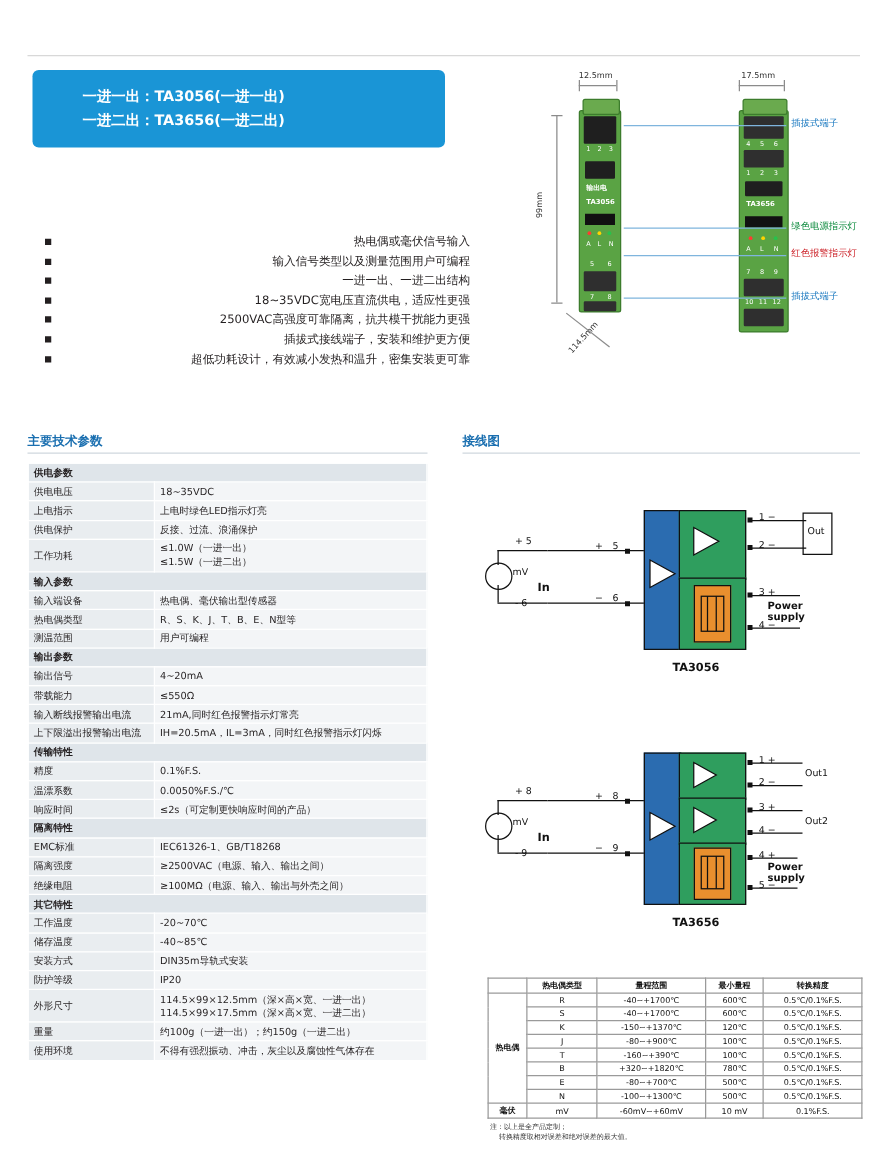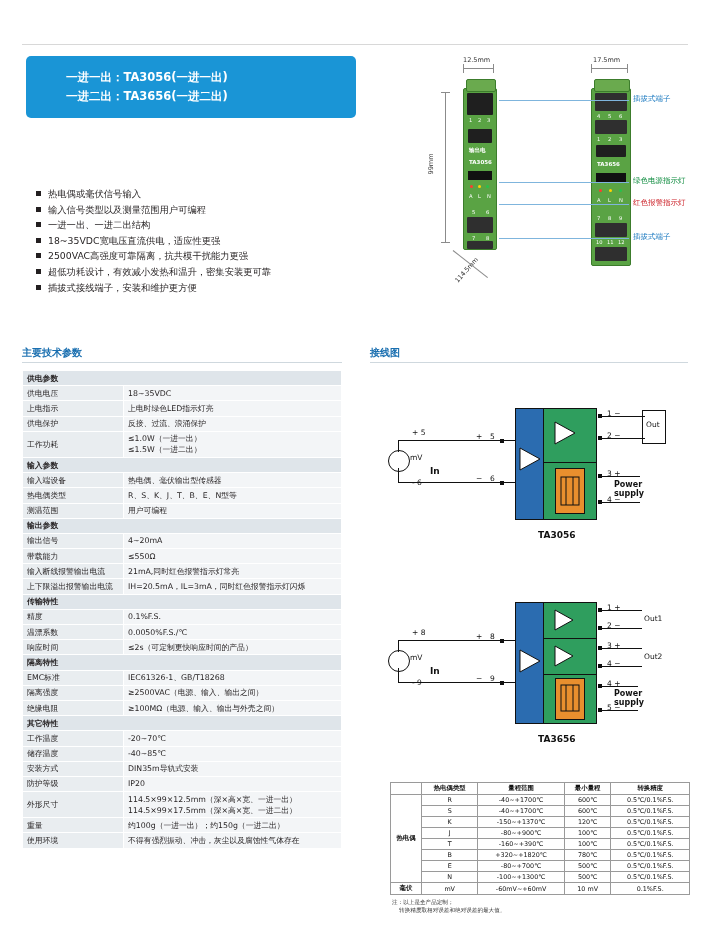--- a/index.html
+++ b/index.html
@@ -22,21 +22,21 @@
   
   .blue-box{
     position:absolute;left:26px;top:56px;width:330px;height:62px;
     background:#1a95d6;border-radius:5px;color:#fff;
     display:flex;flex-direction:column;justify-content:center;
     padding-left:40px;box-sizing:border-box;
   }
   .blue-box div{font-size:11.5px;line-height:19px;font-weight:bold;}
 
   
-  .features{position:absolute;left:36px;top:186px;width:340px;}
+  .features{position:absolute;left:36px;top:186px;width:340px;text-align:right;}
   .features li{
     list-style:none;position:relative;font-size:9.3px;line-height:15.6px;
     padding-left:12px;color:#231f20;
   }
   .features li:before{
     content:"";position:absolute;left:0;top:5px;width:5px;height:5px;background:#231f20;
   }
   .features ul{margin:0;padding:0;}
 
   
@@ -102,22 +102,22 @@
     <div>一进二出：TA3656(一进二出)</div>
   </div>
 
   <div class="features">
     <ul id="feat-ul">
       <li>热电偶或毫伏信号输入</li>
       <li>输入信号类型以及测量范围用户可编程</li>
       <li>一进一出、一进二出结构</li>
       <li>18~35VDC宽电压直流供电，适应性更强</li>
       <li>2500VAC高强度可靠隔离，抗共模干扰能力更强</li>
+      <li>插拔式接线端子，安装和维护更方便</li>
       <li>超低功耗设计，有效减小发热和温升，密集安装更可靠</li>
-      <li>插拔式接线端子，安装和维护更方便</li>
     </ul>
   </div>
 
   <div class="photo">
 
     <div class="dim-line" style="left:40px;top:16px;width:30px;height:1px;"></div>
     <div class="dim-line" style="left:40px;top:12px;width:1px;height:9px;"></div>
     <div class="dim-line" style="left:70px;top:12px;width:1px;height:9px;"></div>
     <div class="dim-label" style="left:40px;top:4px;">12.5mm</div>
 

